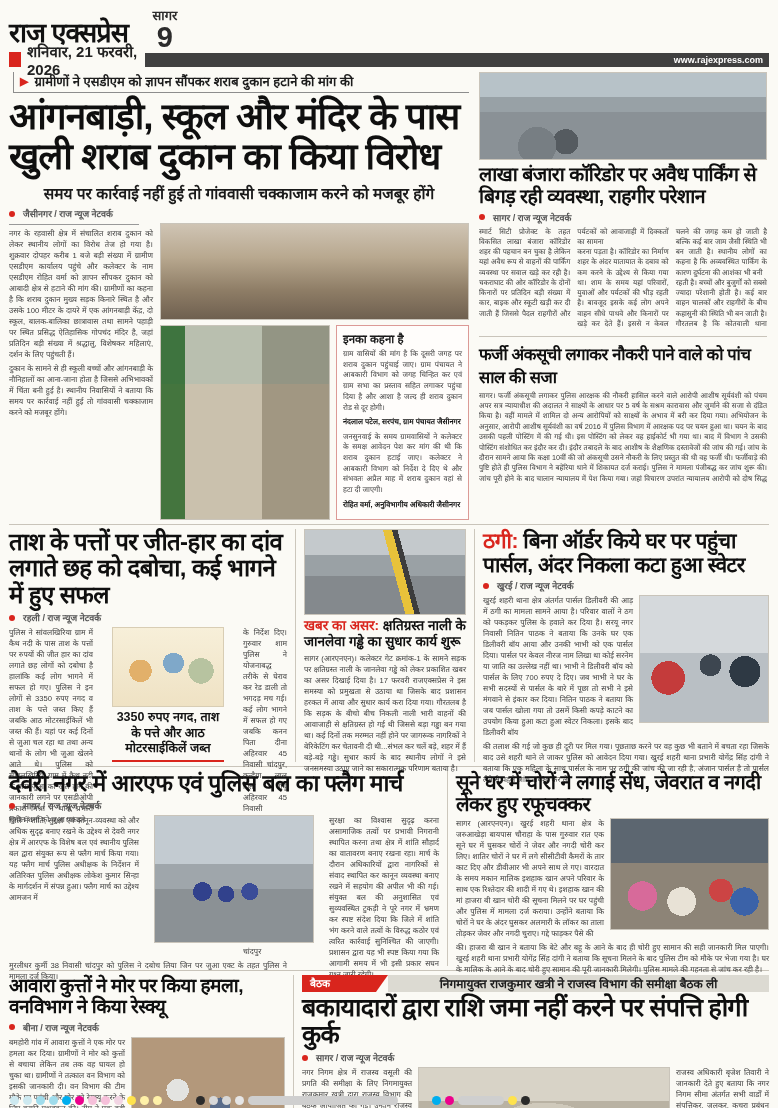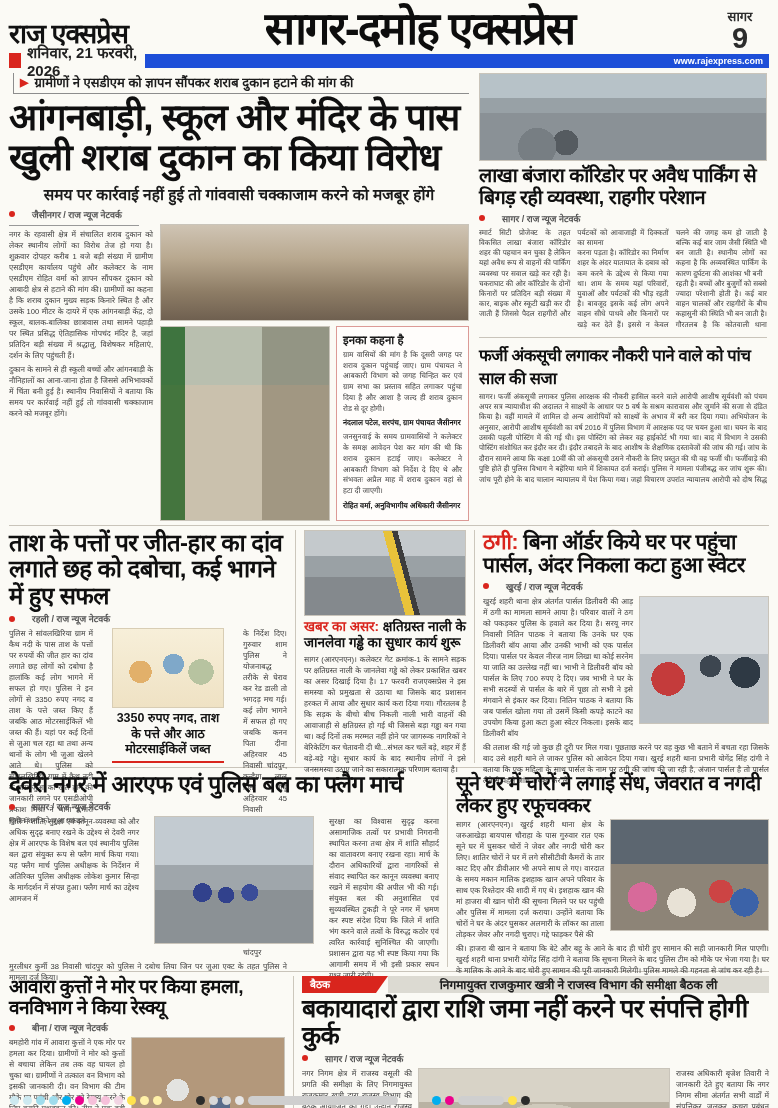--- a/index.html
+++ b/index.html
@@ -10,25 +10,25 @@
   
   .mast { display:flex; align-items:flex-end; gap:8px; }
   .brand { font-size:27px; font-weight:bold; color:#111; letter-spacing:-1px; white-space:nowrap; }
   .mast-title { flex:1; text-align:center; font-size:45px; font-weight:bold; color:#0d0d0d; letter-spacing:-2px; line-height:1; }
   .mast-right { text-align:center; width:58px; }
   .mast-city { font-size:13px; font-weight:bold; }
   .mast-page { font-size:29px; font-weight:bold; line-height:.9; }
   .dateline-row { display:flex; align-items:center; height:15px; margin-top:2px; }
   .red-sq { width:12px; height:15px; background:#d9251d; margin-right:6px; }
   .mast-date { font-size:15px; font-weight:bold; color:#222; width:118px; }
-  .red-bar { flex:1; height:14px; background:#1d4ed8; display:flex; align-items:center; justify-content:flex-end; padding-right:6px; }
+  .red-bar { flex:1; height:14px; background:#404040; display:flex; align-items:center; justify-content:flex-end; padding-right:6px; }
   .site { color:#fff; font-size:9px; font-weight:bold; }
 
   
-  .byline { display:flex; align-items:center; gap:17px; font-size:9px; font-weight:bold; color:#555; margin:3px 0; }
+  .byline { display:flex; align-items:center; gap:8px; font-size:9px; font-weight:bold; color:#555; margin:3px 0; }
   .byline .dot-red { width:6px; height:6px; border-radius:50%; background:#d9251d; display:inline-block; }
   .byline-rule { border:0; border-bottom:1px solid #999; width:130px; margin:1px 0 3px; }
   .body-txt { font-size:7.6px; line-height:1.45; text-align:justify; color:#3b3b3b; }
   .photo { border:1px solid #c9c4ba; }
   .vline { width:1px; background:#ccc7bc; }
   .hline { border:0; border-top:1px solid #c9c4ba; margin:5px 0; }
   .lead-red { color:#d9251d; }
 
   
   .secA { display:flex; gap:10px; margin-top:5px; }
@@ -153,21 +153,20 @@
   .marks .bar-short { width:46px; height:9px; border-radius:5px; display:inline-block; }
   .marks .sp { width:26px; }
 </style>
 </head>
 <body>
 
 <div class="page">
 
   <div class="mast">
     <div class="brand">राज एक्सप्रेस</div>
-    <div class="mast-title">सागर-दमोह एक्सप्रेस</div>
     <div class="mast-right">
       <div class="mast-city">सागर</div>
       <div class="mast-page">9</div>
     </div>
   </div>
   <div class="dateline-row">
     <span class="red-sq"></span>
     <span class="mast-date">शनिवार, 21 फरवरी, 2026</span>
     <span class="red-bar">
       <span class="site">www.rajexpress.com</span>

